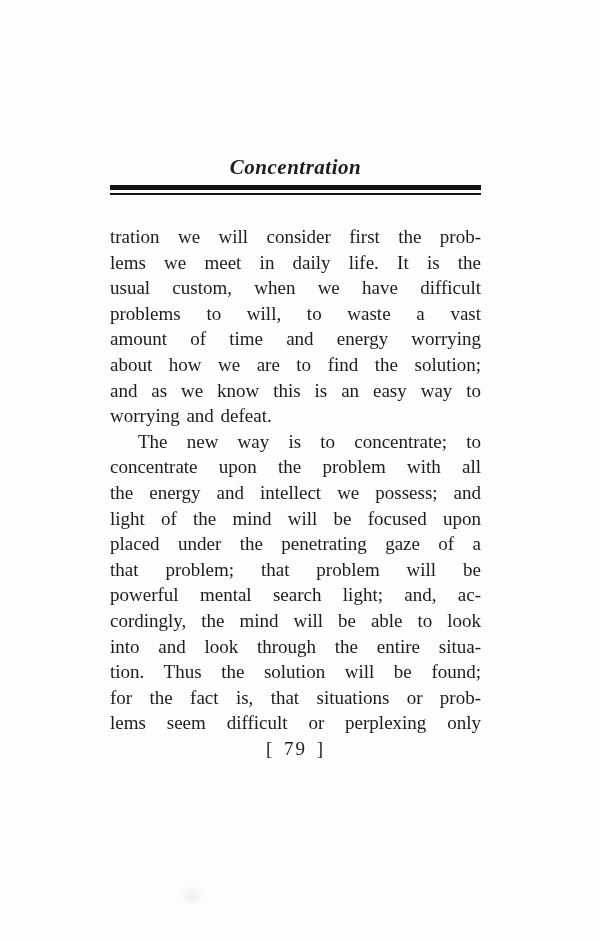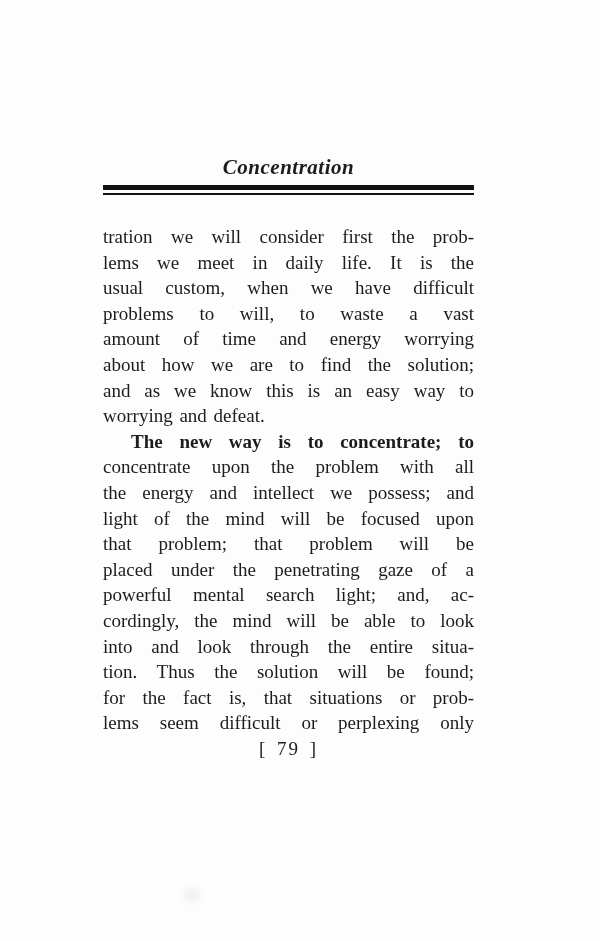--- a/index.html
+++ b/index.html
@@ -11,21 +11,21 @@
     position: relative;
     width: 600px;
     height: 941px;
     background: #fdfdfd;
     font-family: "Liberation Serif", "DejaVu Serif", serif;
     color: #1c1c1c;
     overflow: hidden;
   }
   .content {
     position: absolute;
-    left: 103px;
+    left: 110px;
     top: 156px;
     width: 371px;
   }
   .running-head {
     text-align: center;
     font-style: italic;
     font-weight: 600;
     font-size: 21px;
     line-height: 22px;
     letter-spacing: 0.5px;
@@ -52,21 +52,20 @@
     height: 25.6px;
     white-space: nowrap;            
     white-space: normal;
     text-align: justify;
     text-align-last: justify;
     word-spacing: 2px;
     overflow: hidden;
   }
   .line.indent {
     text-indent: 28px;
-    font-weight: bold;
   }
   .line.no-just {
     text-align-last: left;
   }
   .page-number {
     text-align: center;
     font-size: 19px;
     line-height: 26px;
     letter-spacing: 2px;
     word-spacing: 3px;
@@ -99,22 +98,22 @@
           <div class="line">amount of time and energy worrying</div>
           <div class="line">about how we are to find the solution;</div>
           <div class="line">and as we know this is an easy way to</div>
           <div class="line no-just">worrying and defeat.</div>
         </div>
         <div class="paragraph">
           <div class="line indent">The new way is to concentrate; to</div>
           <div class="line">concentrate upon the problem with all</div>
           <div class="line">the energy and intellect we possess; and</div>
           <div class="line">light of the mind will be focused upon</div>
+          <div class="line">placed under the penetrating gaze of a</div>
           <div class="line">that problem; that problem will be</div>
-          <div class="line">placed under the penetrating gaze of a</div>
           <div class="line">powerful mental search light; and, ac-</div>
           <div class="line">cordingly, the mind will be able to look</div>
           <div class="line">into and look through the entire situa-</div>
           <div class="line">tion. Thus the solution will be found;</div>
           <div class="line">for the fact is, that situations or prob-</div>
           <div class="line">lems seem difficult or perplexing only</div>
         </div>
       </div>
     <div class="page-number">[ 79 ]</div>
   </div>

